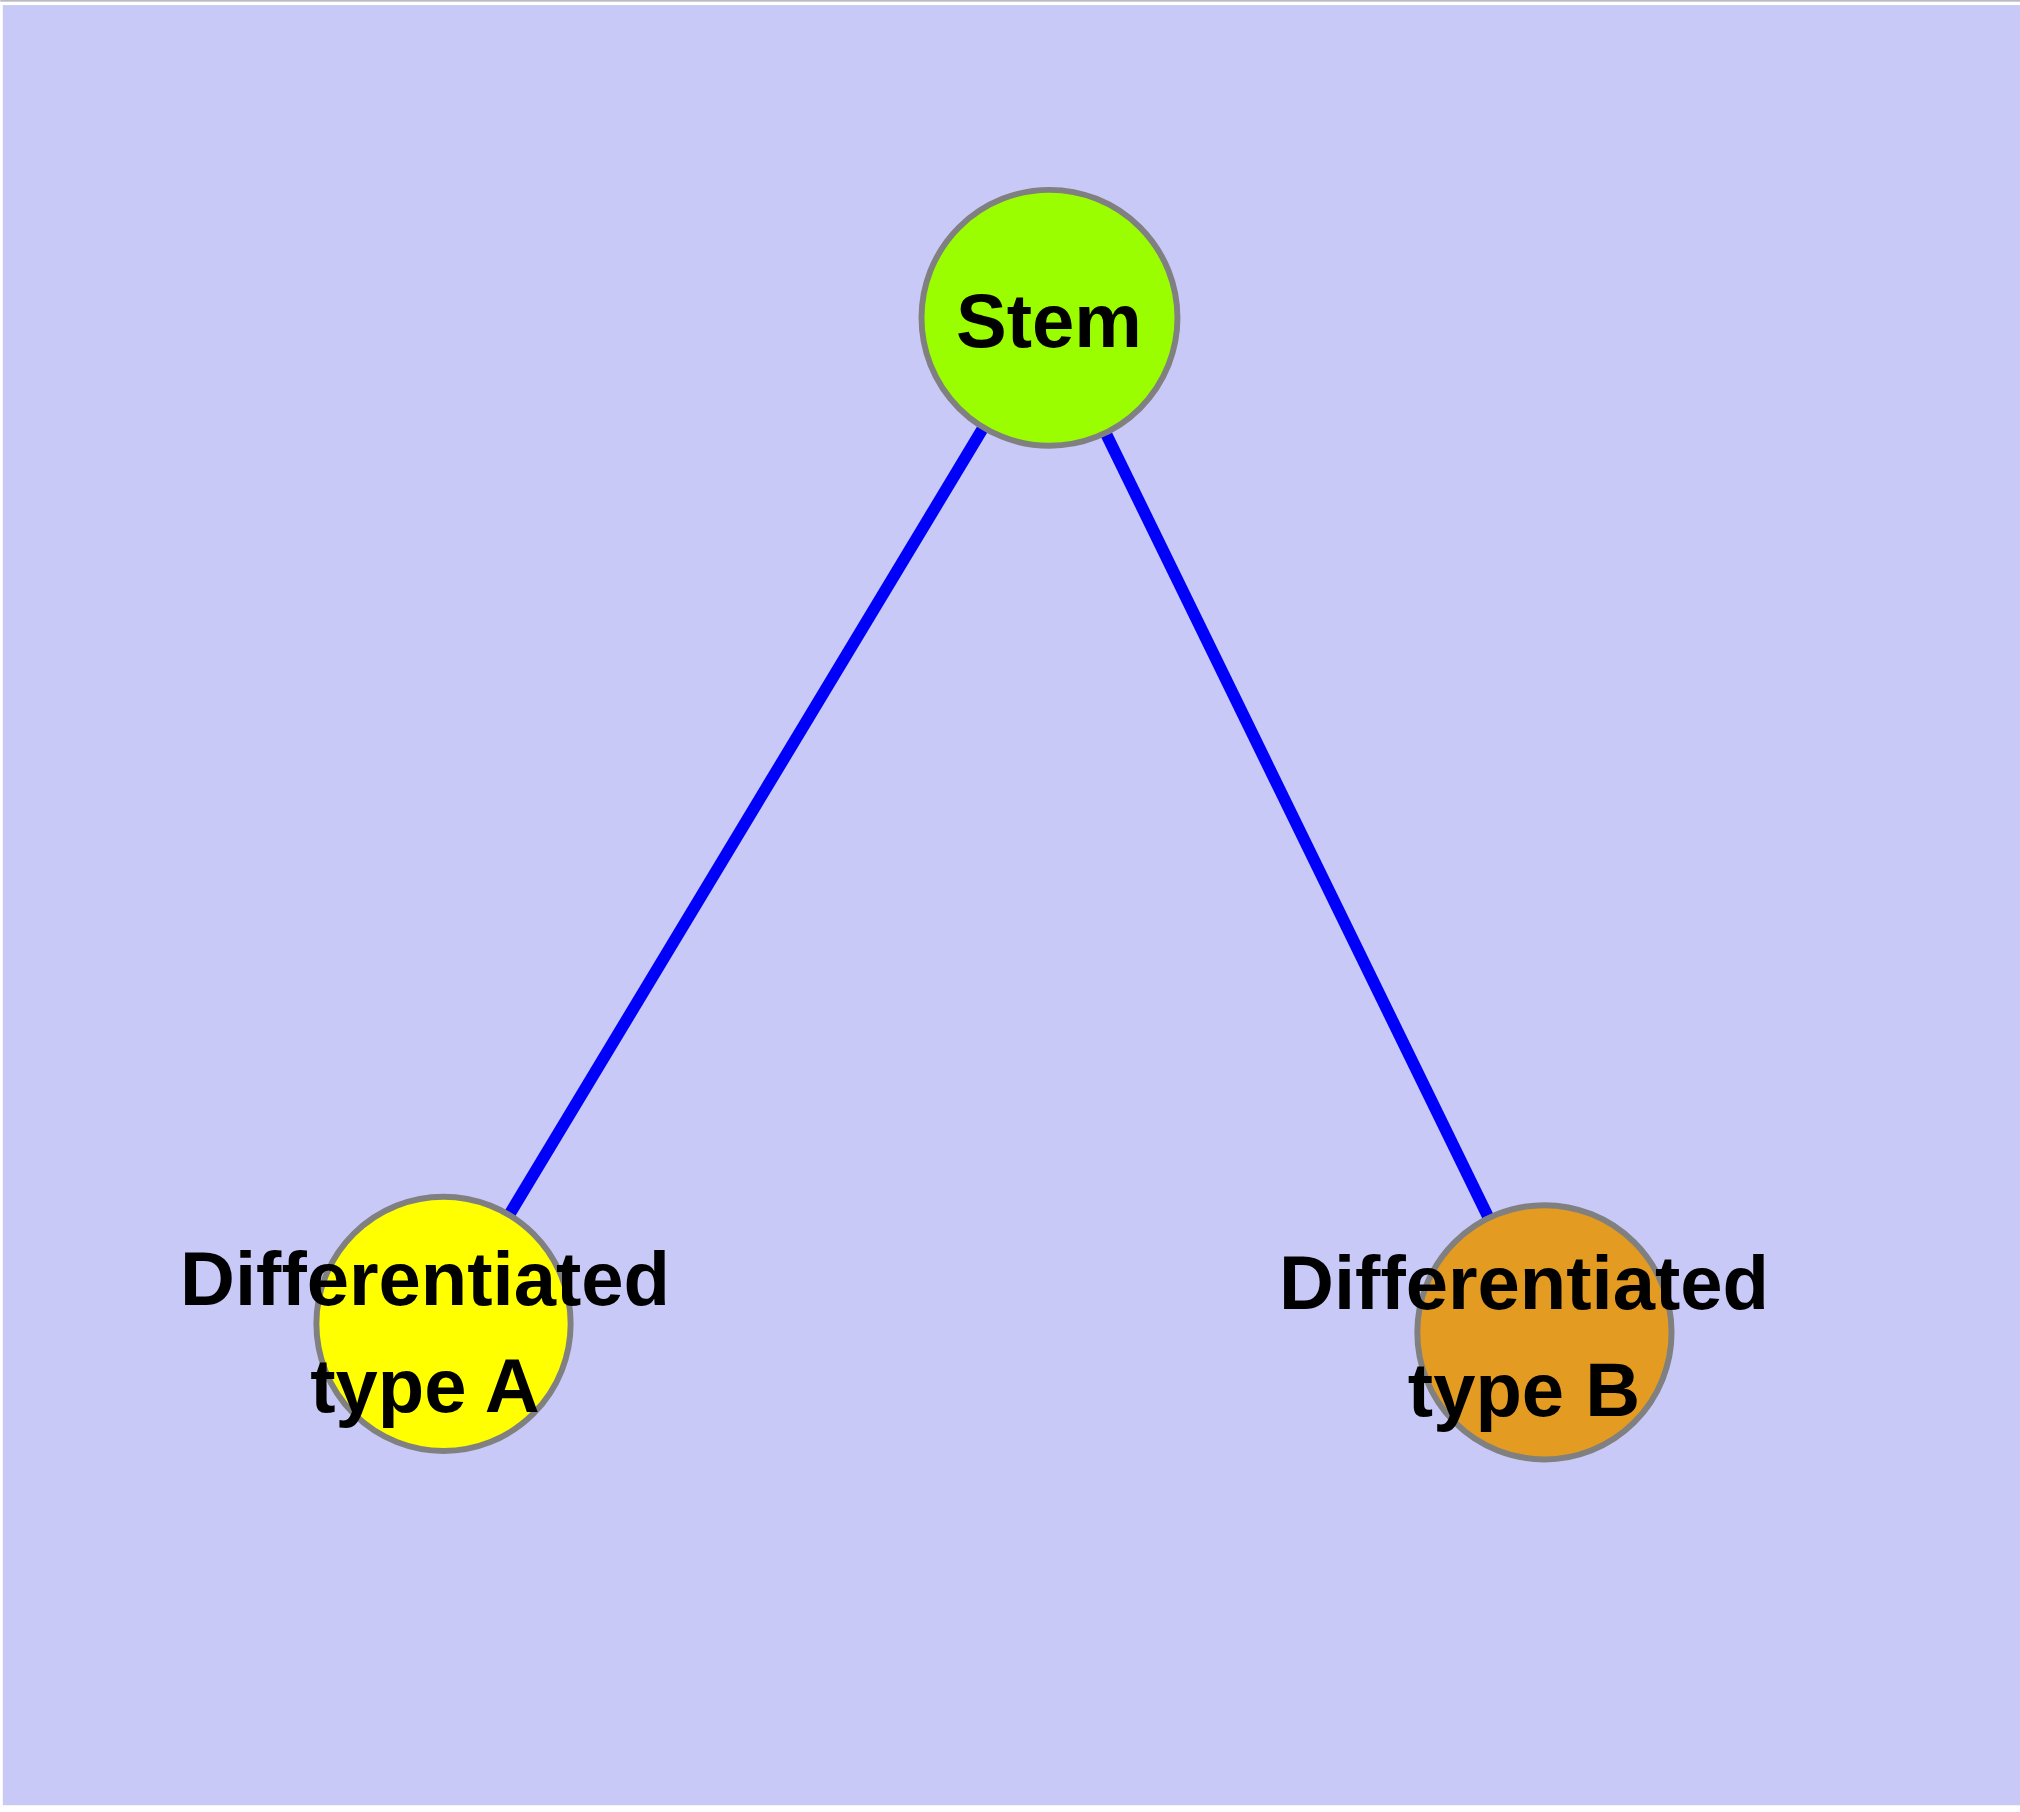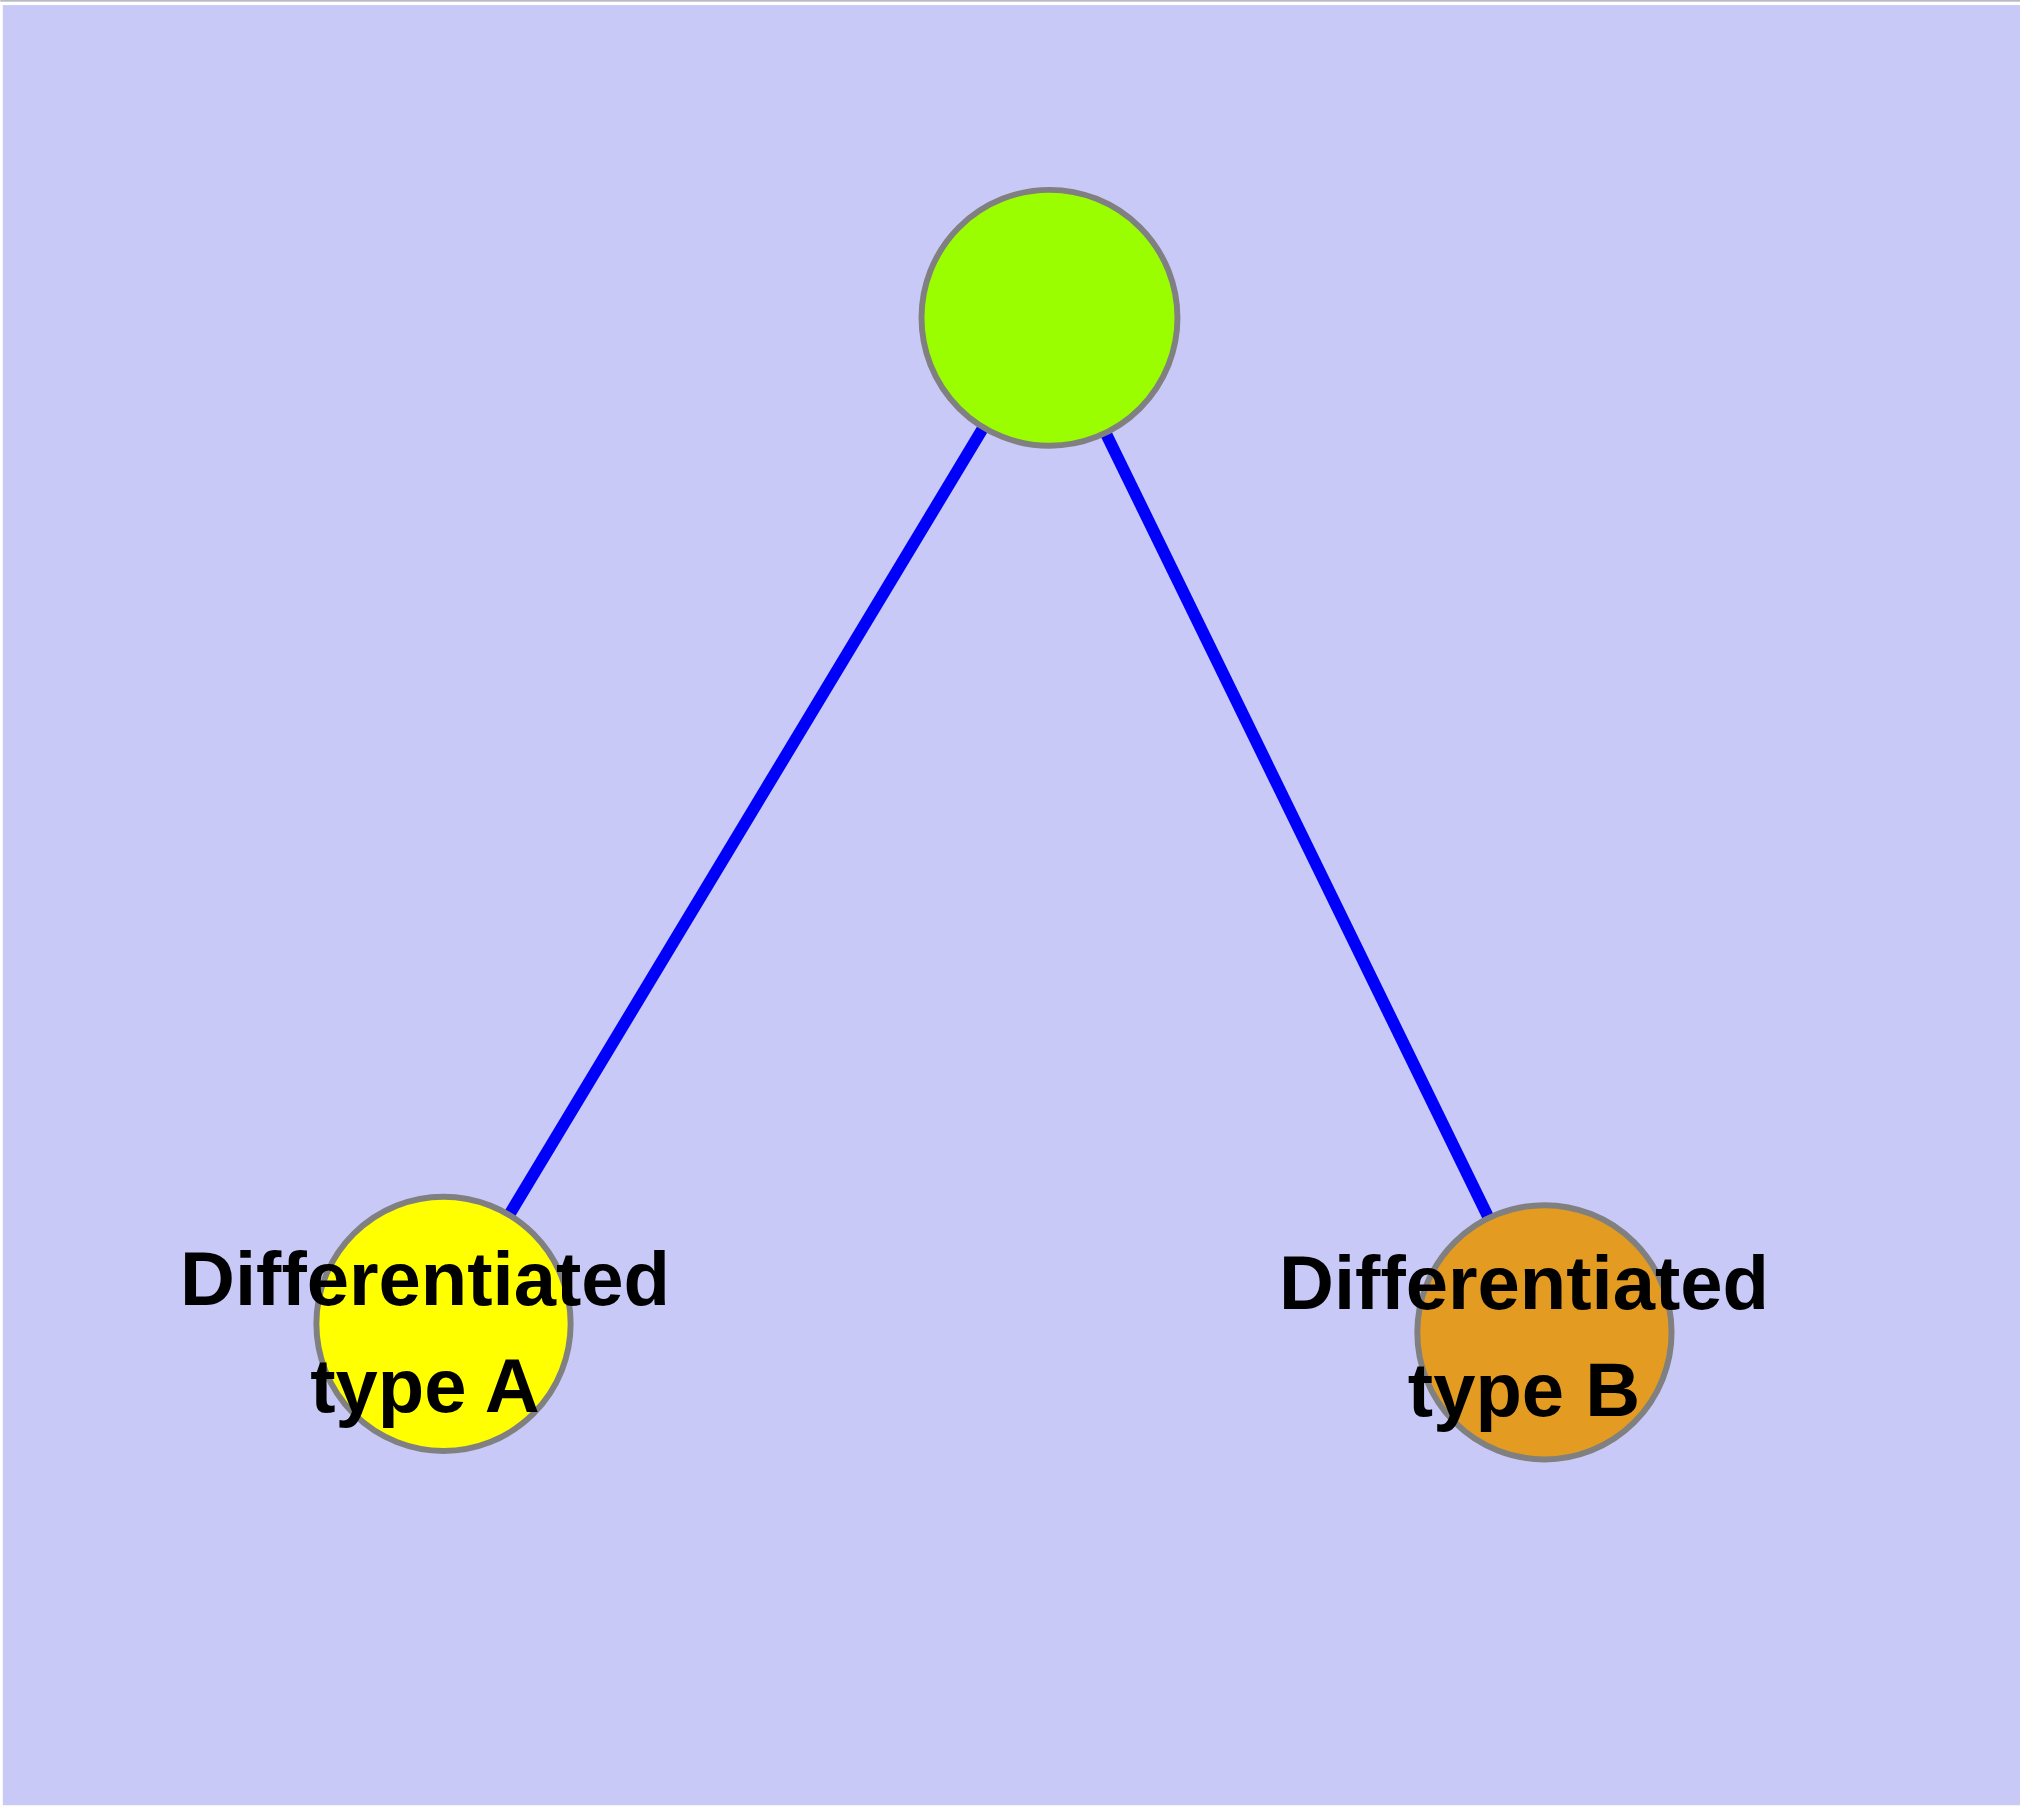--- a/index.html
+++ b/index.html
@@ -48,18 +48,19 @@
     <rect x="3" y="6" width="2381" height="2124" fill="#c9c9f8"></rect>
 
     <line x1="1238" y1="375" x2="523" y2="1562" stroke-width="14" stroke="#0000fa"></line>
     <line x1="1238" y1="375" x2="1822" y2="1572" stroke-width="14" stroke="#0000fa"></line>
 
     <circle cx="1238" cy="375" r="151" stroke-width="7" fill="#9bfe00" stroke="#808080"></circle>
     <circle cx="523" cy="1562" r="150" stroke-width="7" fill="#ffff00" stroke="#808080"></circle>
     <circle cx="1822" cy="1572" r="150" stroke-width="7" fill="#e49b21" stroke="#808080"></circle>
   </svg>
 
+  <div class="node-label" style="left:1049px; top:320px;">Stem</div>
   <div class="node-label" style="left:425px; top:1332px;">Differentiated
 type A</div>
   <div class="node-label" style="left:1524px; top:1336px;">Differentiated
 type B</div>
 </div>
 
 
 </body></html>

